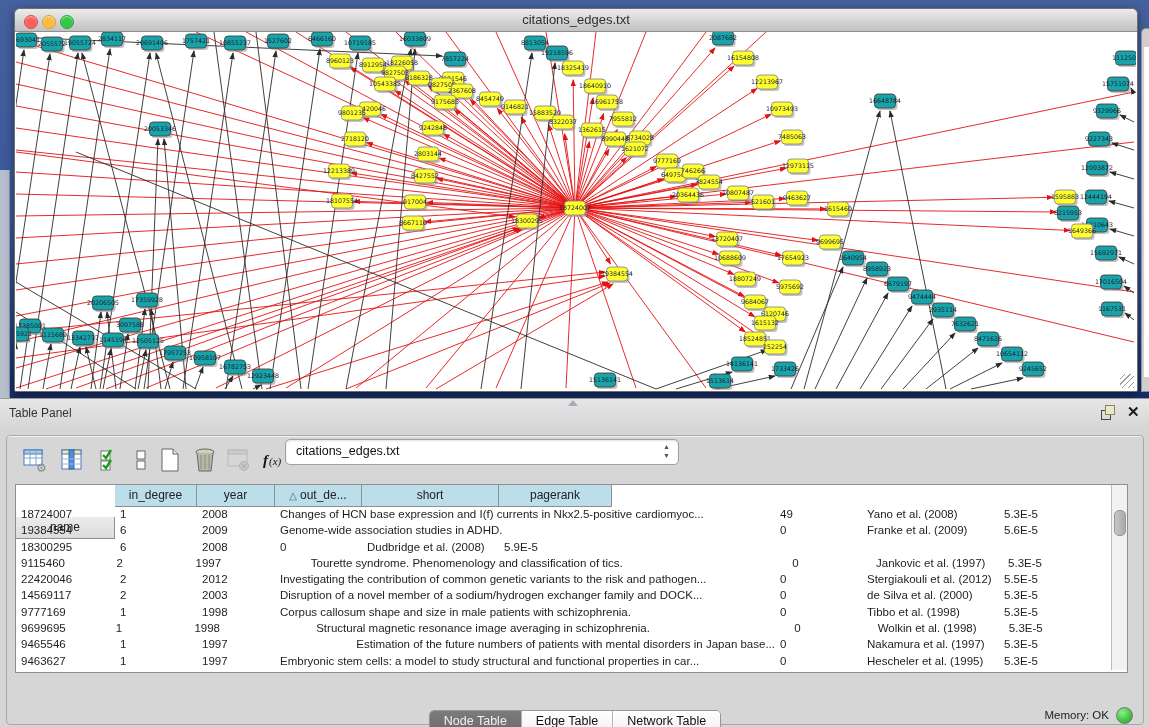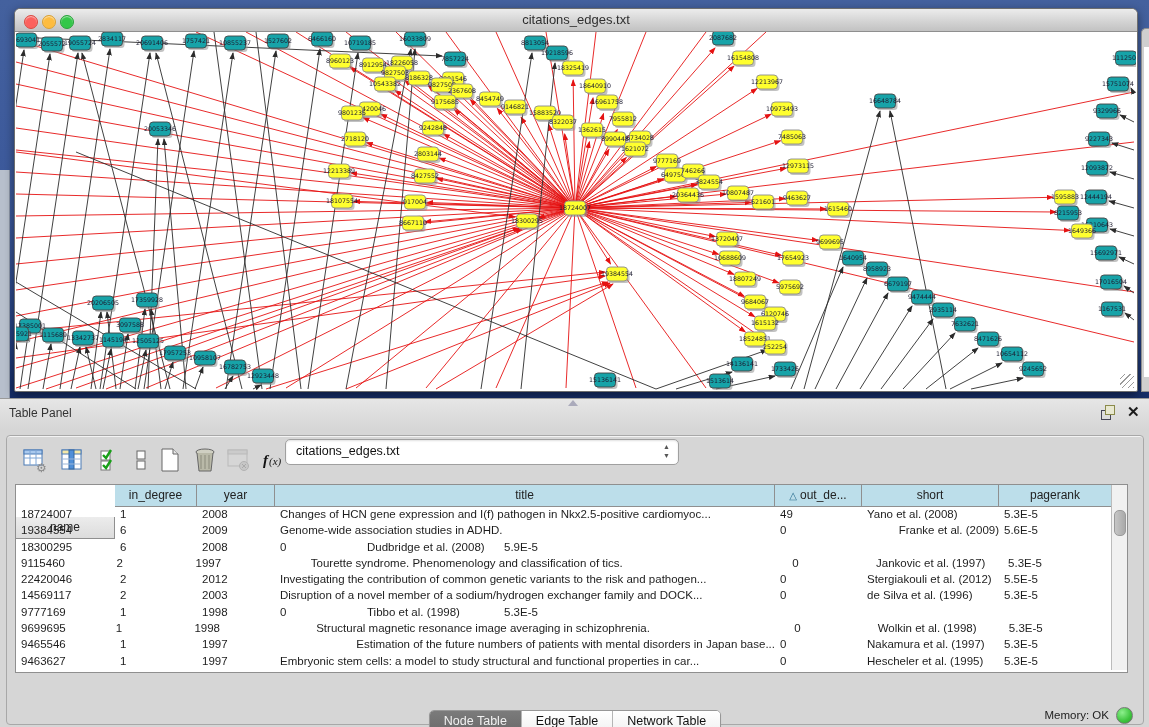--- a/index.html
+++ b/index.html
@@ -709,42 +709,41 @@
     <div id="table-combo">
       <span class="txt">citations_edges.txt</span>
       <span class="step">▲<br>▼</span>
     </div>
 
     <div id="data-table">
       <div id="thead">
           <div class="th gray" style="width: 99px;"><span>name</span></div>
           <div class="th" style="width: 82px;"><span>in_degree</span></div>
           <div class="th" style="width: 78px;"><span>year</span></div>
-          <div class="th" style="width: 500px;"><span>title</span></div>
           <div class="th" style="width: 87px;"><span class="sort-glyph">△</span><span>out_de...</span></div>
           <div class="th" style="width: 137px;"><span>short</span></div>
           <div class="th" style="width: 113px;"><span>pagerank</span></div>
         </div>
       <div id="tbody">
           <div class="tr">
             <div class="td" style="width: 99px;">18724007</div>
             <div class="td" style="width: 82px;">1</div>
             <div class="td" style="width: 78px;">2008</div>
-            <div class="td" style="width: 500px;">Changes of HCN gene expression and I(f) pathogen in Nkx2.5-positive cardiomyoc...</div>
+            <div class="td" style="width: 500px;">Changes of HCN base expression and I(f) currents in Nkx2.5-positive cardiomyoc...</div>
             <div class="td" style="width: 87px;">49</div>
             <div class="td" style="width: 137px;">Yano et al. (2008)</div>
             <div class="td" style="width: 113px;">5.3E-5</div>
           </div>
           <div class="tr">
             <div class="td" style="width: 99px;">19384554</div>
             <div class="td" style="width: 82px;">6</div>
             <div class="td" style="width: 78px;">2009</div>
             <div class="td" style="width: 500px;">Genome-wide association studies in ADHD.</div>
             <div class="td" style="width: 87px;">0</div>
-            <div class="td" style="width: 137px; text-align: right;">Franke et al. (2009)</div>
+            <div class="td" style="width: 137px;">Franke et al. (2009)</div>
             <div class="td" style="width: 113px;">5.6E-5</div>
           </div>
           <div class="tr">
             <div class="td" style="width: 99px;">18300295</div>
             <div class="td" style="width: 82px;">6</div>
             <div class="td" style="width: 78px;">2008</div>
             <div class="td" style="width: 87px;">0</div>
             <div class="td" style="width: 137px;">Dudbridge et al. (2008)</div>
             <div class="td" style="width: 113px;">5.9E-5</div>
           </div>
@@ -765,27 +764,28 @@
             <div class="td" style="width: 87px;">0</div>
             <div class="td" style="width: 137px;">Stergiakouli et al. (2012)</div>
             <div class="td" style="width: 113px;">5.5E-5</div>
           </div>
           <div class="tr">
             <div class="td" style="width: 99px;">14569117</div>
             <div class="td" style="width: 82px;">2</div>
             <div class="td" style="width: 78px;">2003</div>
             <div class="td" style="width: 500px;">Disruption of a novel member of a sodium/hydrogen exchanger family and DOCK...</div>
             <div class="td" style="width: 87px;">0</div>
-            <div class="td" style="width: 137px;">de Silva et al. (1996)</div>
+            <div class="td" style="width: 137px;">de Silva et al. (2000)</div>
             <div class="td" style="width: 113px;">5.3E-5</div>
           </div>
           <div class="tr">
             <div class="td" style="width: 99px;">9777169</div>
             <div class="td" style="width: 82px;">1</div>
             <div class="td" style="width: 78px;">1998</div>
+            <div class="td" style="width: 500px;">Corpus callosum shape and size in male patients with schizophrenia.</div>
             <div class="td" style="width: 87px;">0</div>
             <div class="td" style="width: 137px;">Tibbo et al. (1998)</div>
             <div class="td" style="width: 113px;">5.3E-5</div>
           </div>
           <div class="tr">
             <div class="td" style="width: 99px;">9699695</div>
             <div class="td" style="width: 82px;">1</div>
             <div class="td" style="width: 78px;">1998</div>
             <div class="td" style="width: 500px; margin-left: 47px;">Structural magnetic resonance image averaging in schizophrenia.</div>
             <div class="td" style="width: 87px;">0</div>

